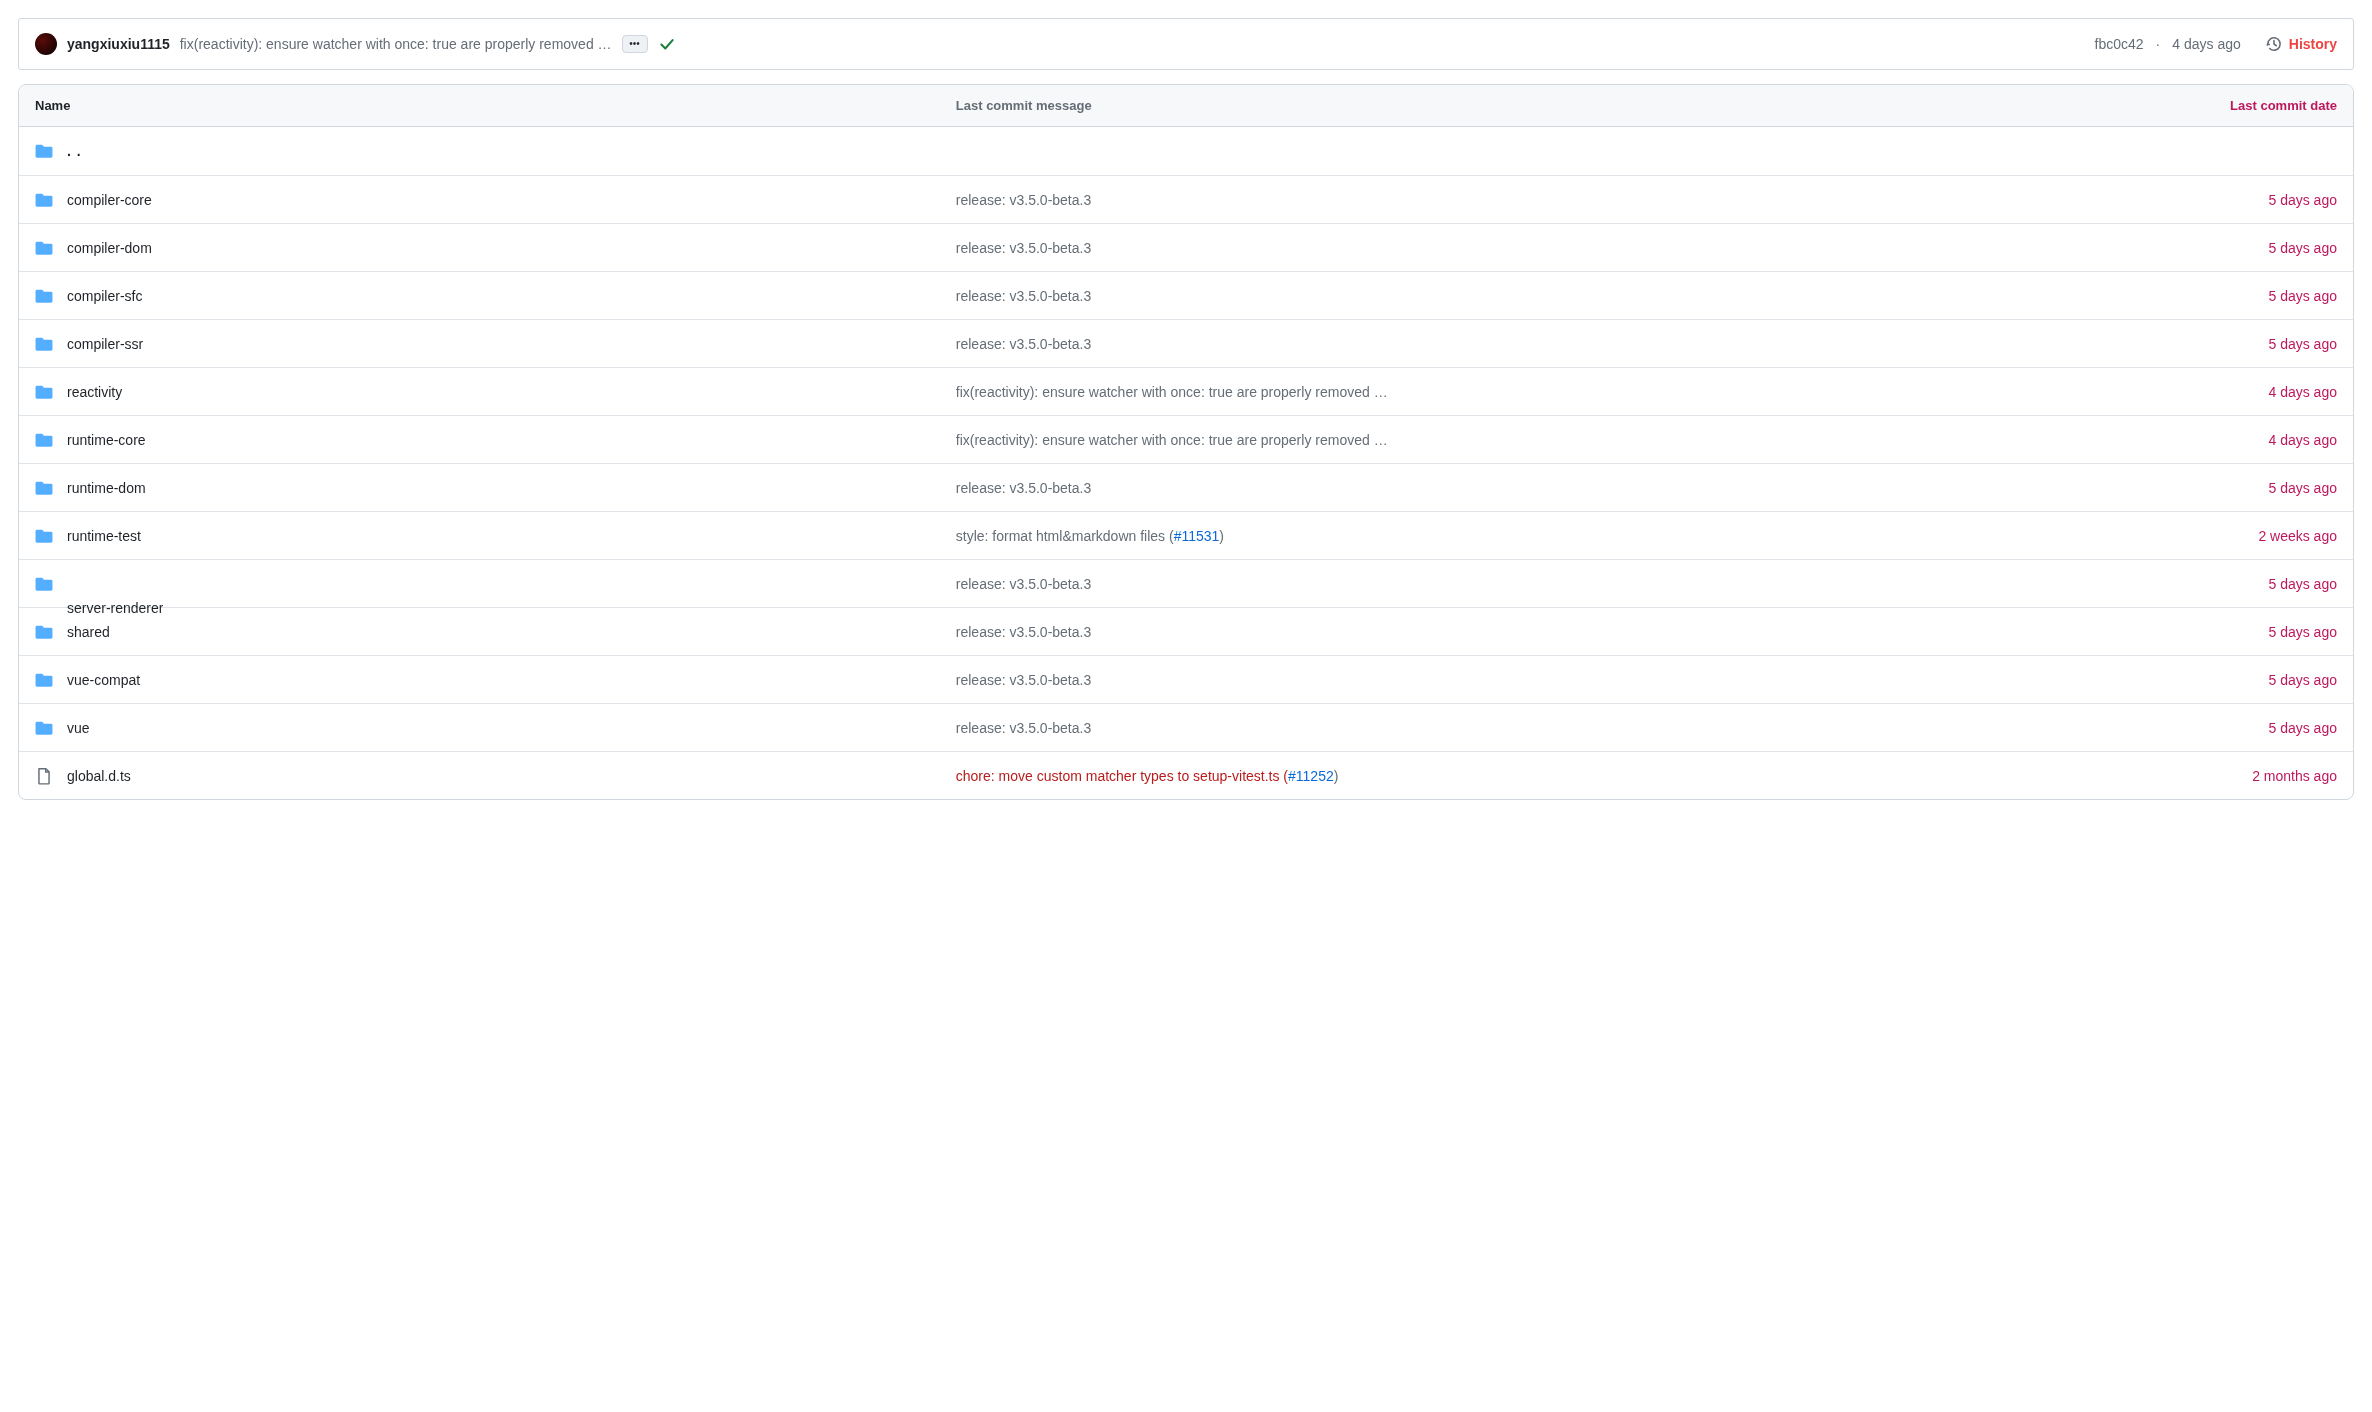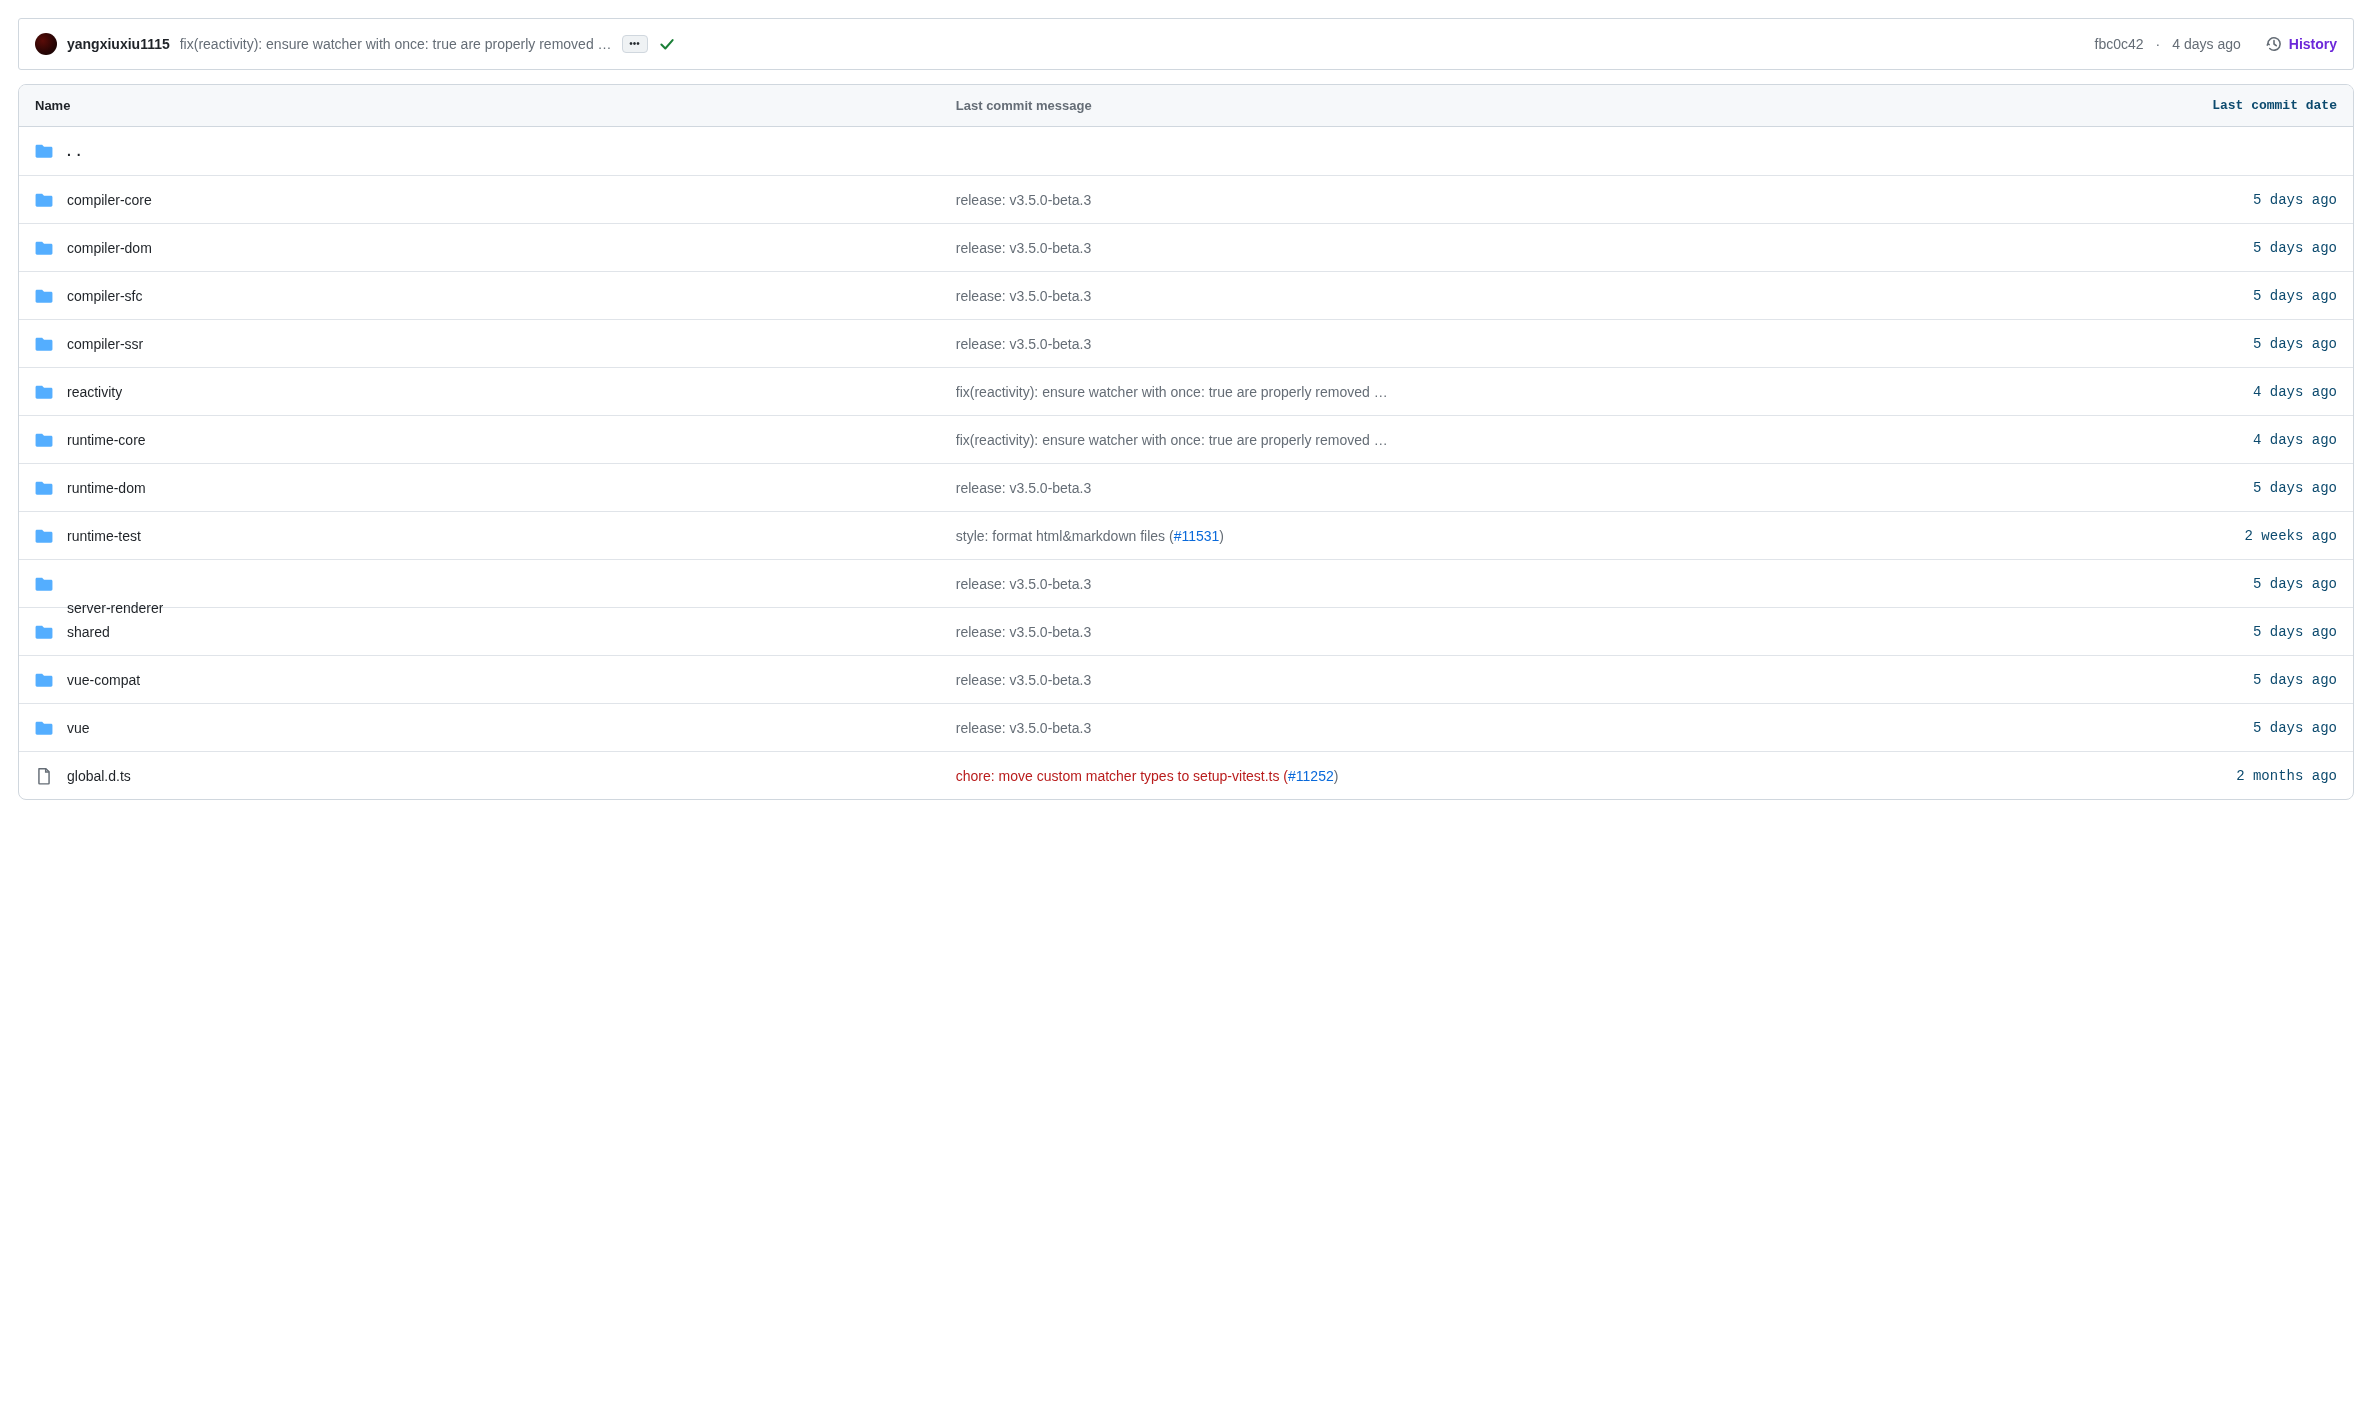--- a/index.html
+++ b/index.html
@@ -61,21 +61,21 @@
   .spacer { flex: 1 1 auto; }
   .sha, .sep, .reltime {
     color: #656d76;
   }
   .sep { padding: 0 2px; }
   .history-btn {
     display: inline-flex;
     align-items: center;
     gap: 6px;
     margin-left: 14px;
-    color: #6d28d9;
+    color: #ef4444;
     font-weight: 600;
   }
   .history-btn svg { color: #656d76; }
 
   
   .file-table {
     border: 1px solid #d0d7de;
     border-radius: 8px;
     overflow: hidden;
   }
@@ -110,24 +110,23 @@
     white-space: nowrap; overflow: hidden; text-overflow: ellipsis;
   }
   .col-msg {
     color: #656d76;
     white-space: nowrap;
     overflow: hidden;
     text-overflow: ellipsis;
   }
   .col-msg .issue-link { color: #0969da; }
   .col-date {
-    color: #0c4a6e;
+    color: #be185d;
     text-align: right;
     white-space: nowrap;
-    font-family: Liberation Mono, monospace;
   }
   .icon-folder { color: #54aeff; flex-shrink: 0; }
   .icon-file   { color: #656d76; flex-shrink: 0; }
   .parent-row .col-name { font-weight: 600; letter-spacing: 1px; }
 </style>
 </head>
 <body>
 
 <div class="commit-bar">
   <span class="avatar"></span>

